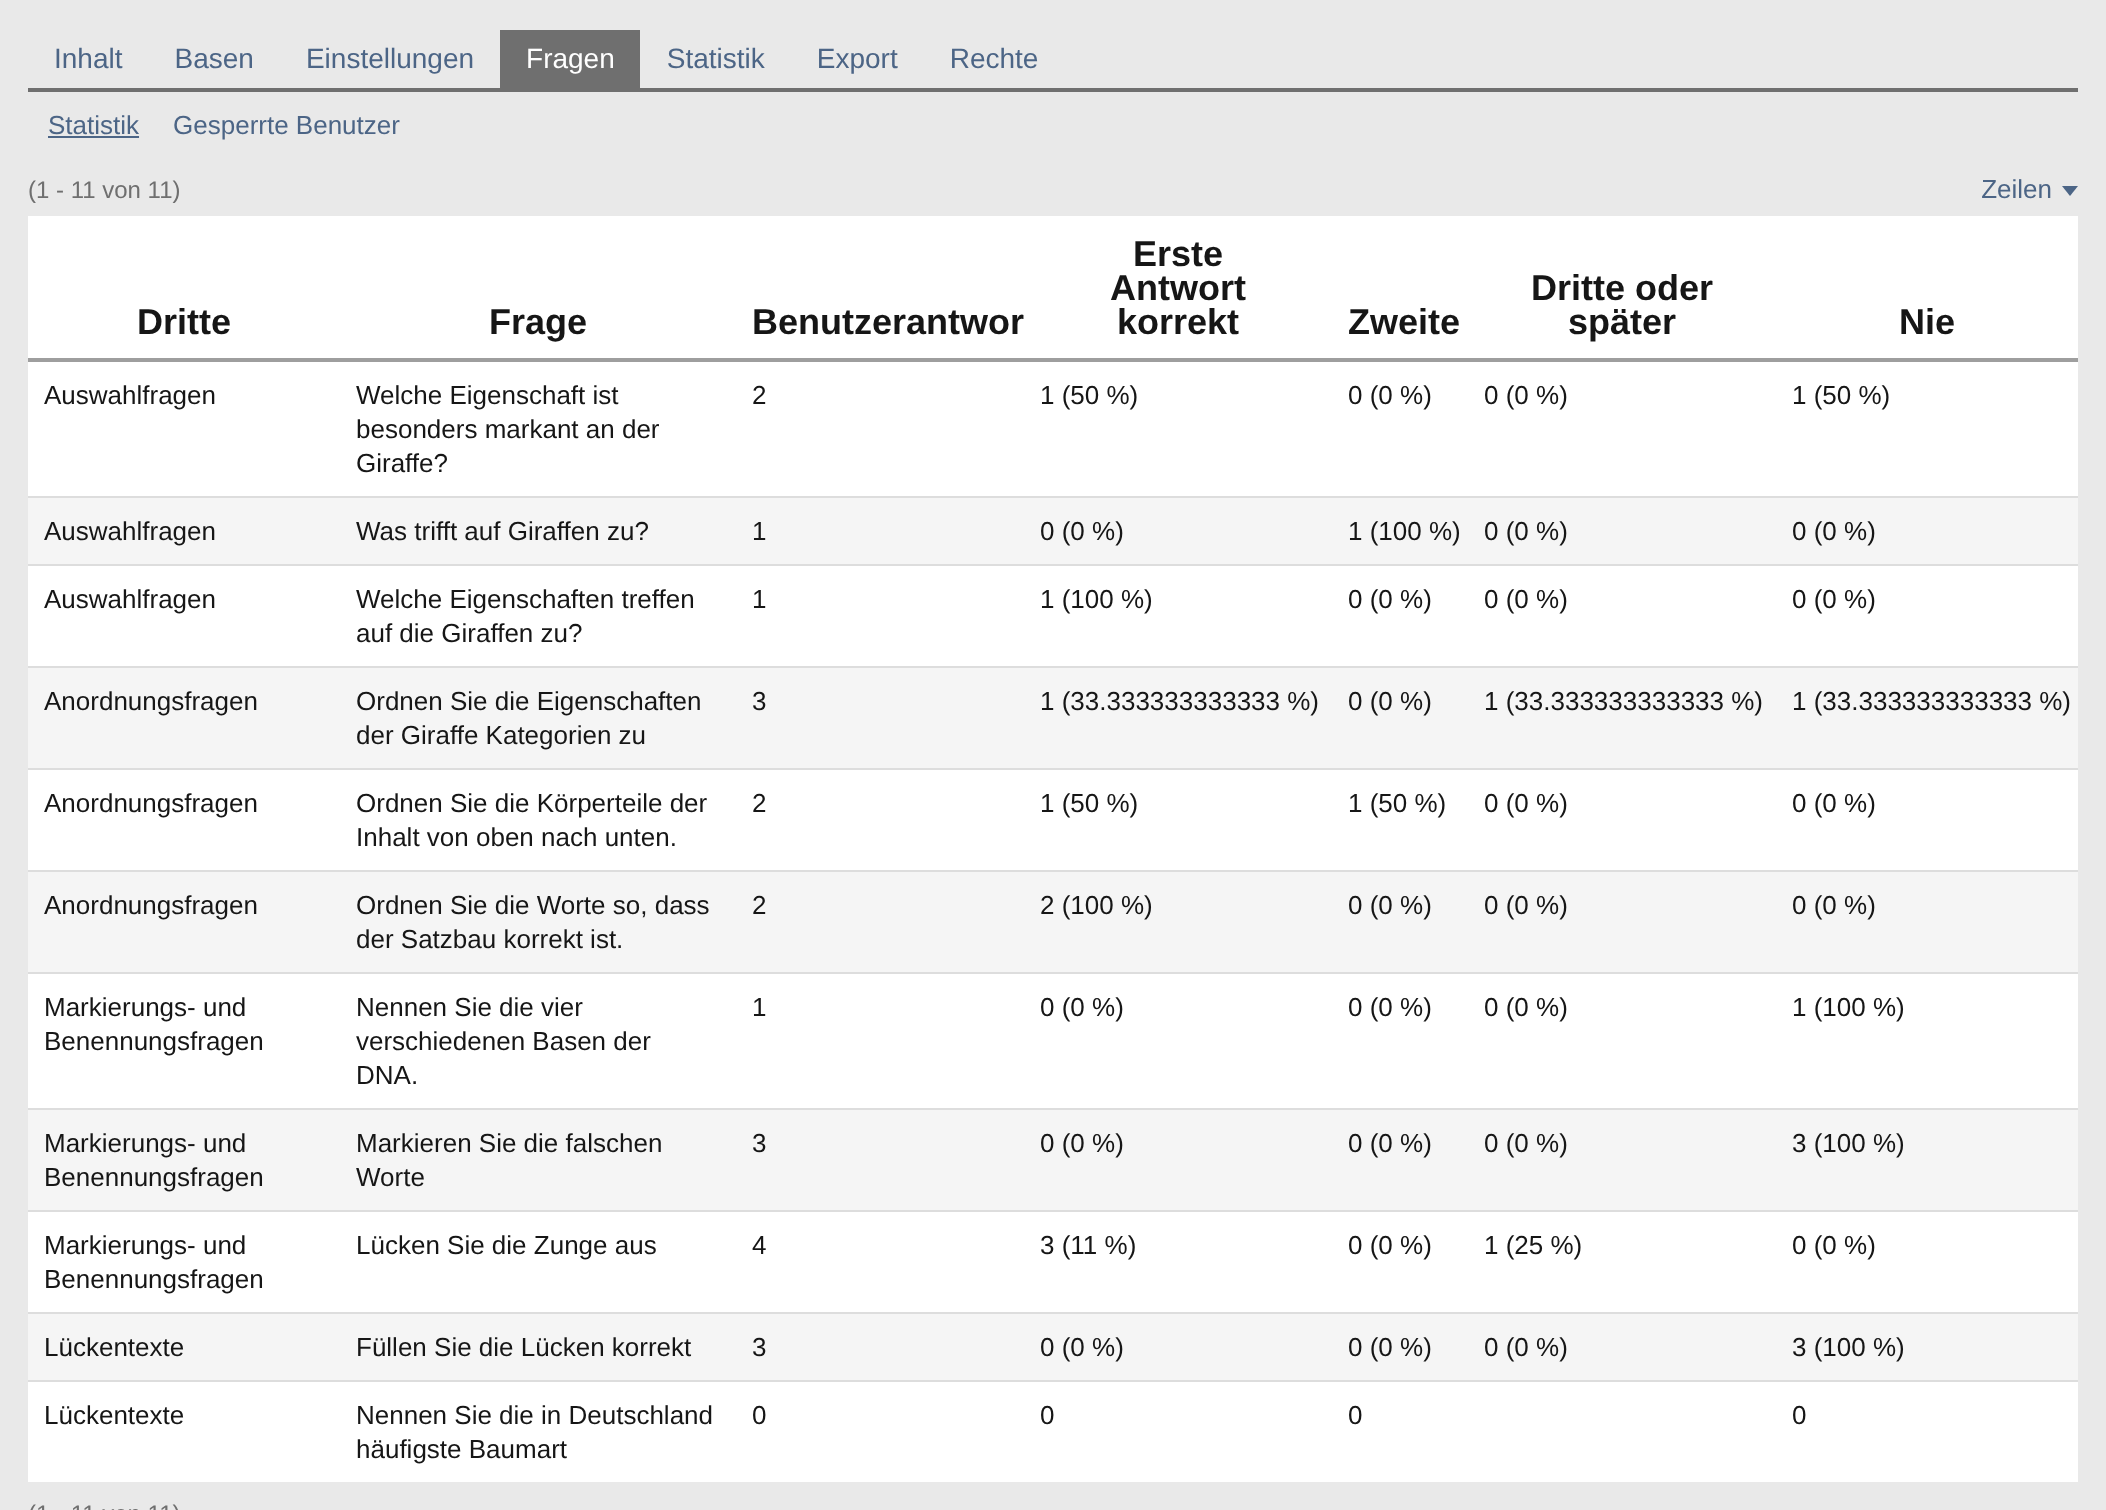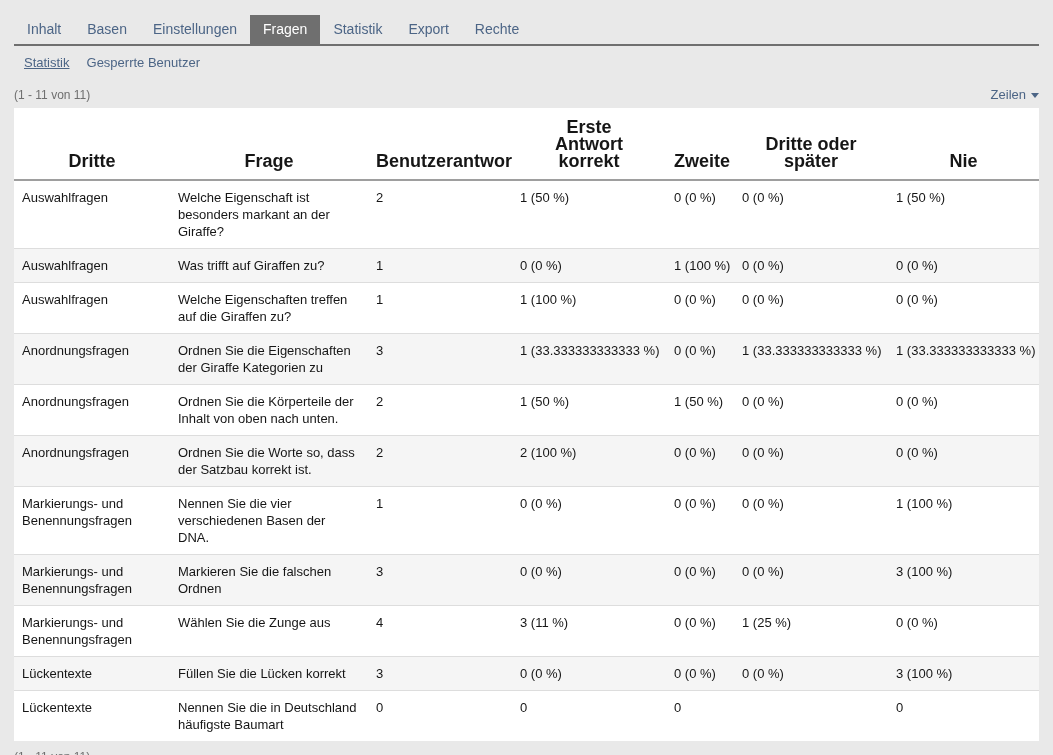--- a/index.html
+++ b/index.html
@@ -190,30 +190,30 @@
           <td class="col0">Markierungs- und Benennungsfragen</td>
           <td class="col1">Nennen Sie die vier verschiedenen Basen der DNA.</td>
           <td class="col2">1</td>
           <td class="col3">0 (0 %)</td>
           <td class="col4">0 (0 %)</td>
           <td class="col5">0 (0 %)</td>
           <td class="col6">1 (100 %)</td>
         </tr>
         <tr>
           <td class="col0">Markierungs- und Benennungsfragen</td>
-          <td class="col1">Markieren Sie die falschen Ordnen</td>
+          <td class="col1">Markieren Sie die falschen Worte</td>
           <td class="col2">3</td>
           <td class="col3">0 (0 %)</td>
           <td class="col4">0 (0 %)</td>
           <td class="col5">0 (0 %)</td>
           <td class="col6">3 (100 %)</td>
         </tr>
         <tr>
           <td class="col0">Markierungs- und Benennungsfragen</td>
-          <td class="col1">Wählen Sie die Zunge aus</td>
+          <td class="col1">Lücken Sie die Zunge aus</td>
           <td class="col2">4</td>
           <td class="col3">3 (11 %)</td>
           <td class="col4">0 (0 %)</td>
           <td class="col5">1 (25 %)</td>
           <td class="col6">0 (0 %)</td>
         </tr>
         <tr>
           <td class="col0">Lückentexte</td>
           <td class="col1">Füllen Sie die Lücken korrekt</td>
           <td class="col2">3</td>

